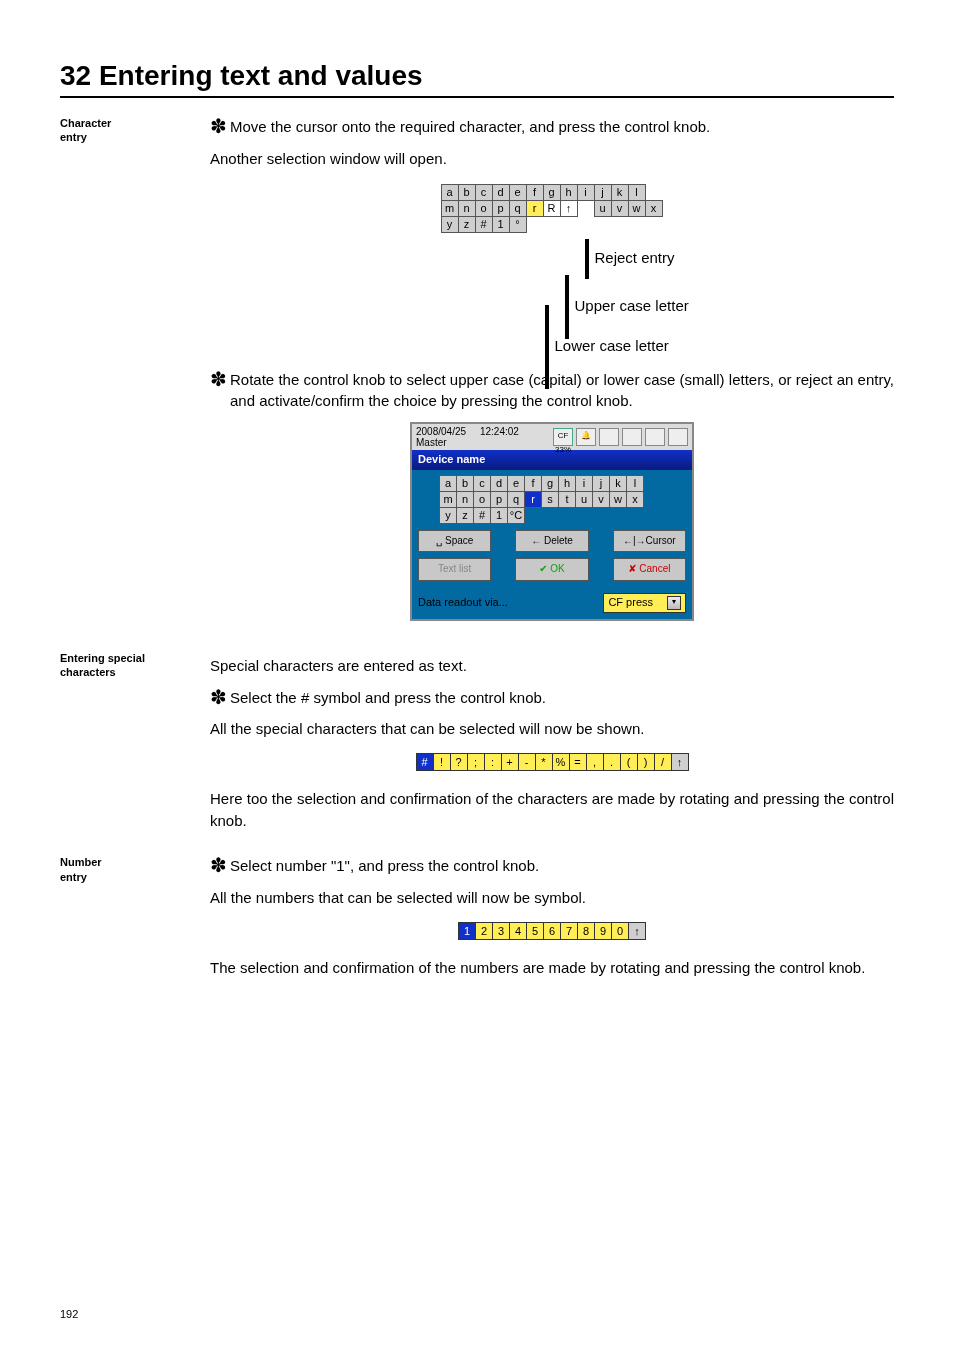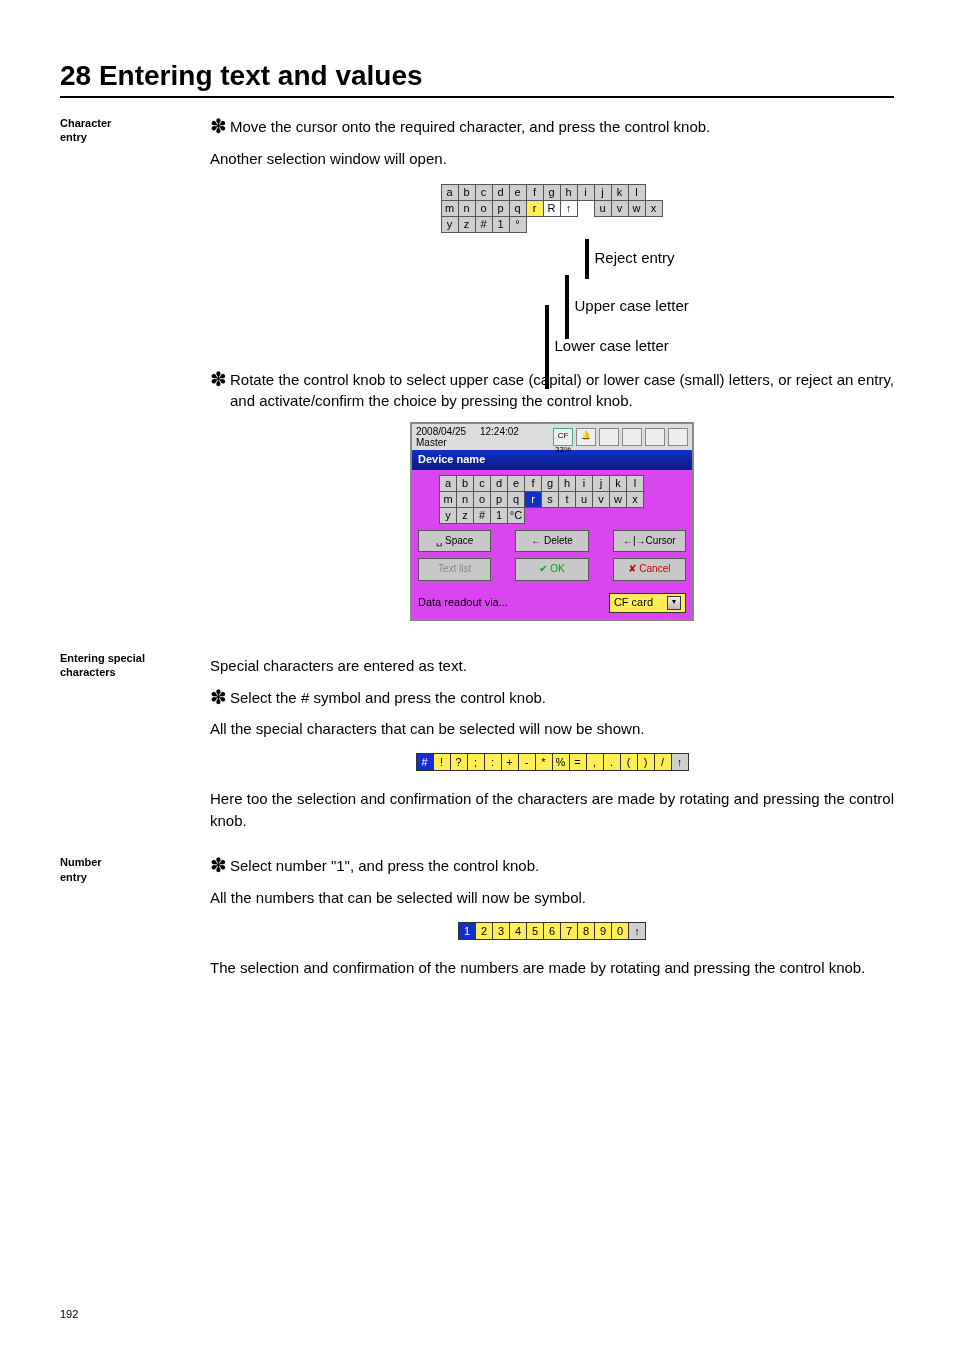--- a/index.html
+++ b/index.html
@@ -21,21 +21,21 @@
   .cg-row { display:flex;}
   .cg-cell { width:18px; height:17px; box-sizing:border-box; border:1px solid #555; background:#cfcfcf; font-size:11px; text-align:center; line-height:15px; margin:-1px 0 0 -1px;}
   .cg-cell.gap { border:none; background:transparent;}
   .cg-cell.sel { background:#fff;}
   .cg-cell.hl { background:#ffee55;}
   .cg-callouts { position:absolute; top:0; left:100%; }
   .co { position:absolute; font-size:15px; white-space:nowrap;}
   .co .pipe { display:inline-block; width:4px; background:#000; vertical-align:middle; margin-right:6px;}
 
   
-  .device { display:inline-block; width:280px; border:2px solid #888; background:#d946ef; text-align:left;}
+  .device { display:inline-block; width:280px; border:2px solid #888; background:#0369a1; text-align:left;}
   .dev-status{ display:flex; align-items:center; font-size:10px; padding:2px 4px; background:#dcdcdc;}
   .dev-status .lbox { line-height:1.1;}
   .dev-status .icons { margin-left:auto; display:flex; gap:3px; align-items:center;}
   .st-icon { width:18px; height:16px; border:1px solid #888; background:#eee; font-size:8px; text-align:center; line-height:14px;}
   .pct { font-size:8px;}
   .dev-titlebar{ background: linear-gradient(#1030c8,#0a1a80); color:#fff; font-size:11px; padding:2px 6px;font-weight:bold; }
   .dev-inner { padding:6px;}
   .dev-input{ border:1px solid #333; background:#fff; font-size:11px; padding:2px 4px; margin-bottom:6px; width:240px;}
   .dev-chars { margin-left:22px;}
   .dev-chars .cg-cell{ background:#cfcfcf;}
@@ -53,21 +53,21 @@
   .s-cell:first-child { margin-left:0;}
   .s-cell.hl { background:#1030c8; color:#fff;}
   .s-cell.yl { background:#ffee55;}
 
   .page-num { position:absolute; left:60px; bottom:30px; font-size:11px;}
 </style>
 </head>
 <body>
 
 <div class="page">
-  <div class="page-title">28 Entering text and values</div>
+  <div class="page-title">32 Entering text and values</div>
   <hr class="title-rule">
 
   <div class="body-row">
     <div class="side-label">
       Character<br>entry
     </div>
     <div class="body-text">
       <div class="star-item">
         <div class="star">✽</div>
         <div class="txt">Move the cursor onto the required character, and press the control knob.</div>
@@ -198,21 +198,21 @@
             </div>
             <div class="dev-btnrow">
               <div class="dev-btn disabled">Text list</div>
               <div class="dev-btn" style="color:#0a0;">✔ OK</div>
               <div class="dev-btn" style="color:#c00;">✘ Cancel</div>
             </div>
           </div>
           <div class="dev-footer">
             <span>Data readout via...</span>
             <div class="dev-drop">
-              <span>CF card</span>
+              <span>CF press</span>
               <span class="dd-arrow">▾</span>
             </div>
           </div>
         </div>
       </div>
     </div>
   </div>
 
   <div class="body-row">
     <div class="side-label">

